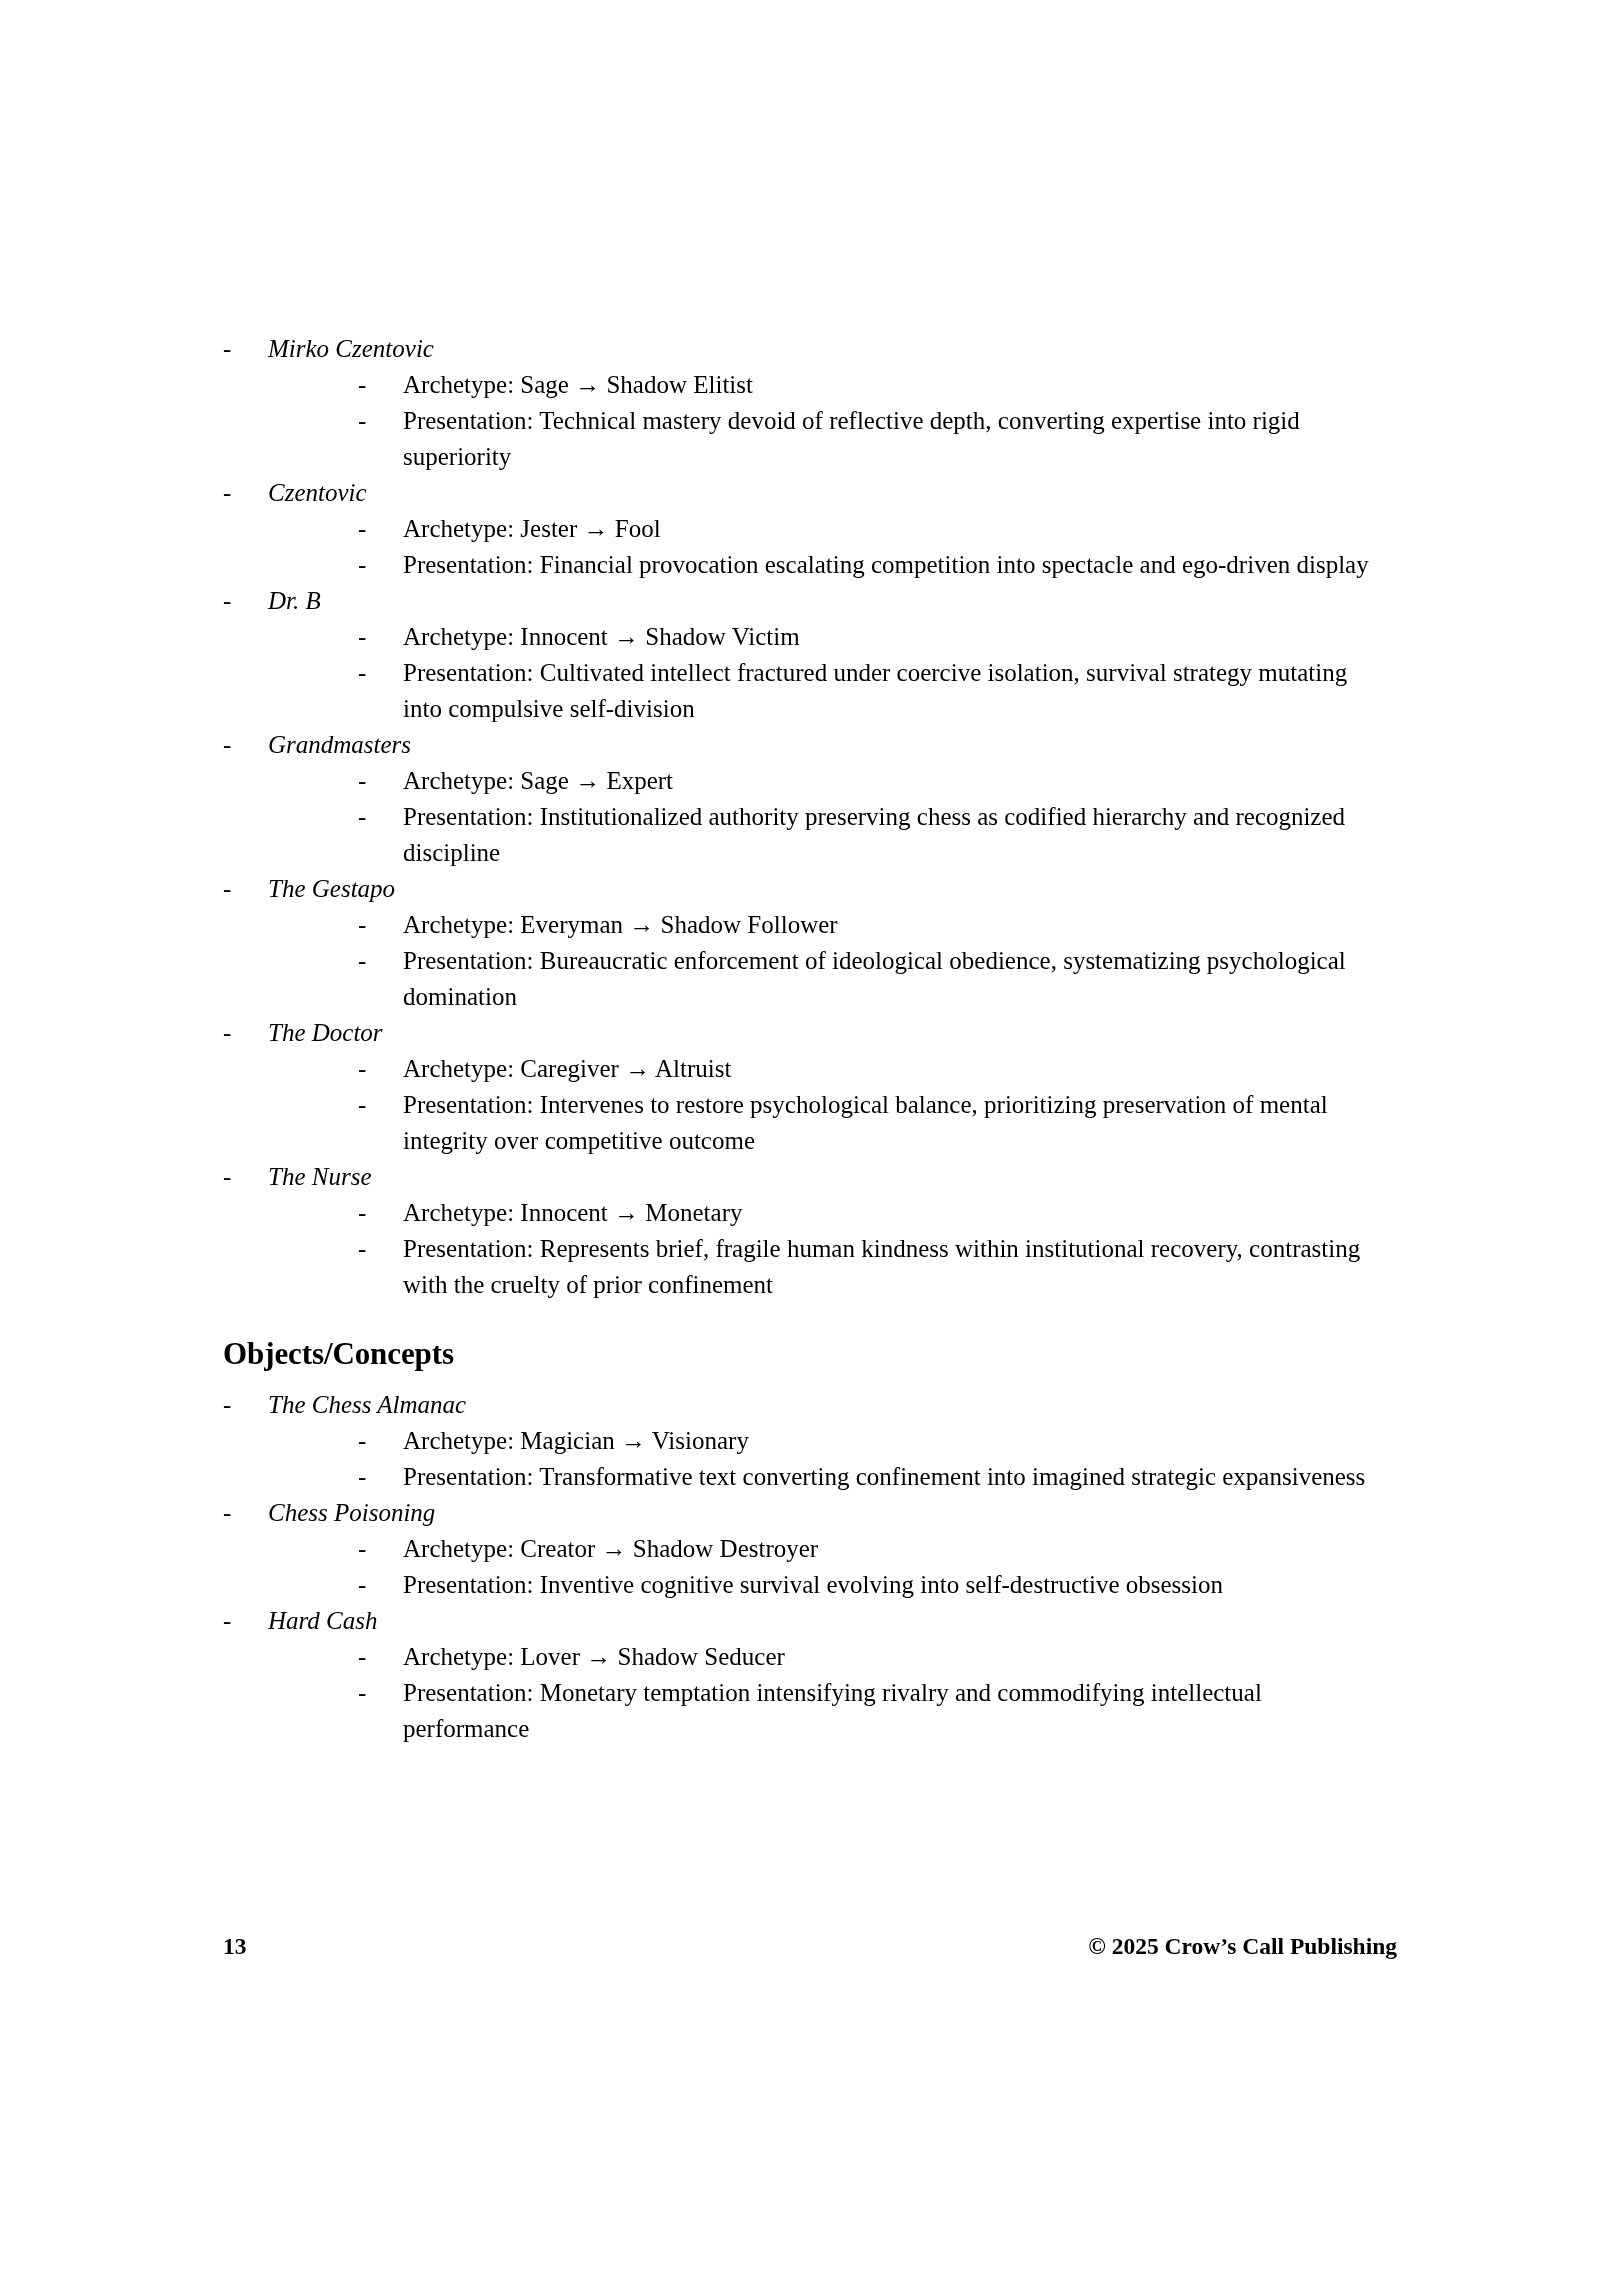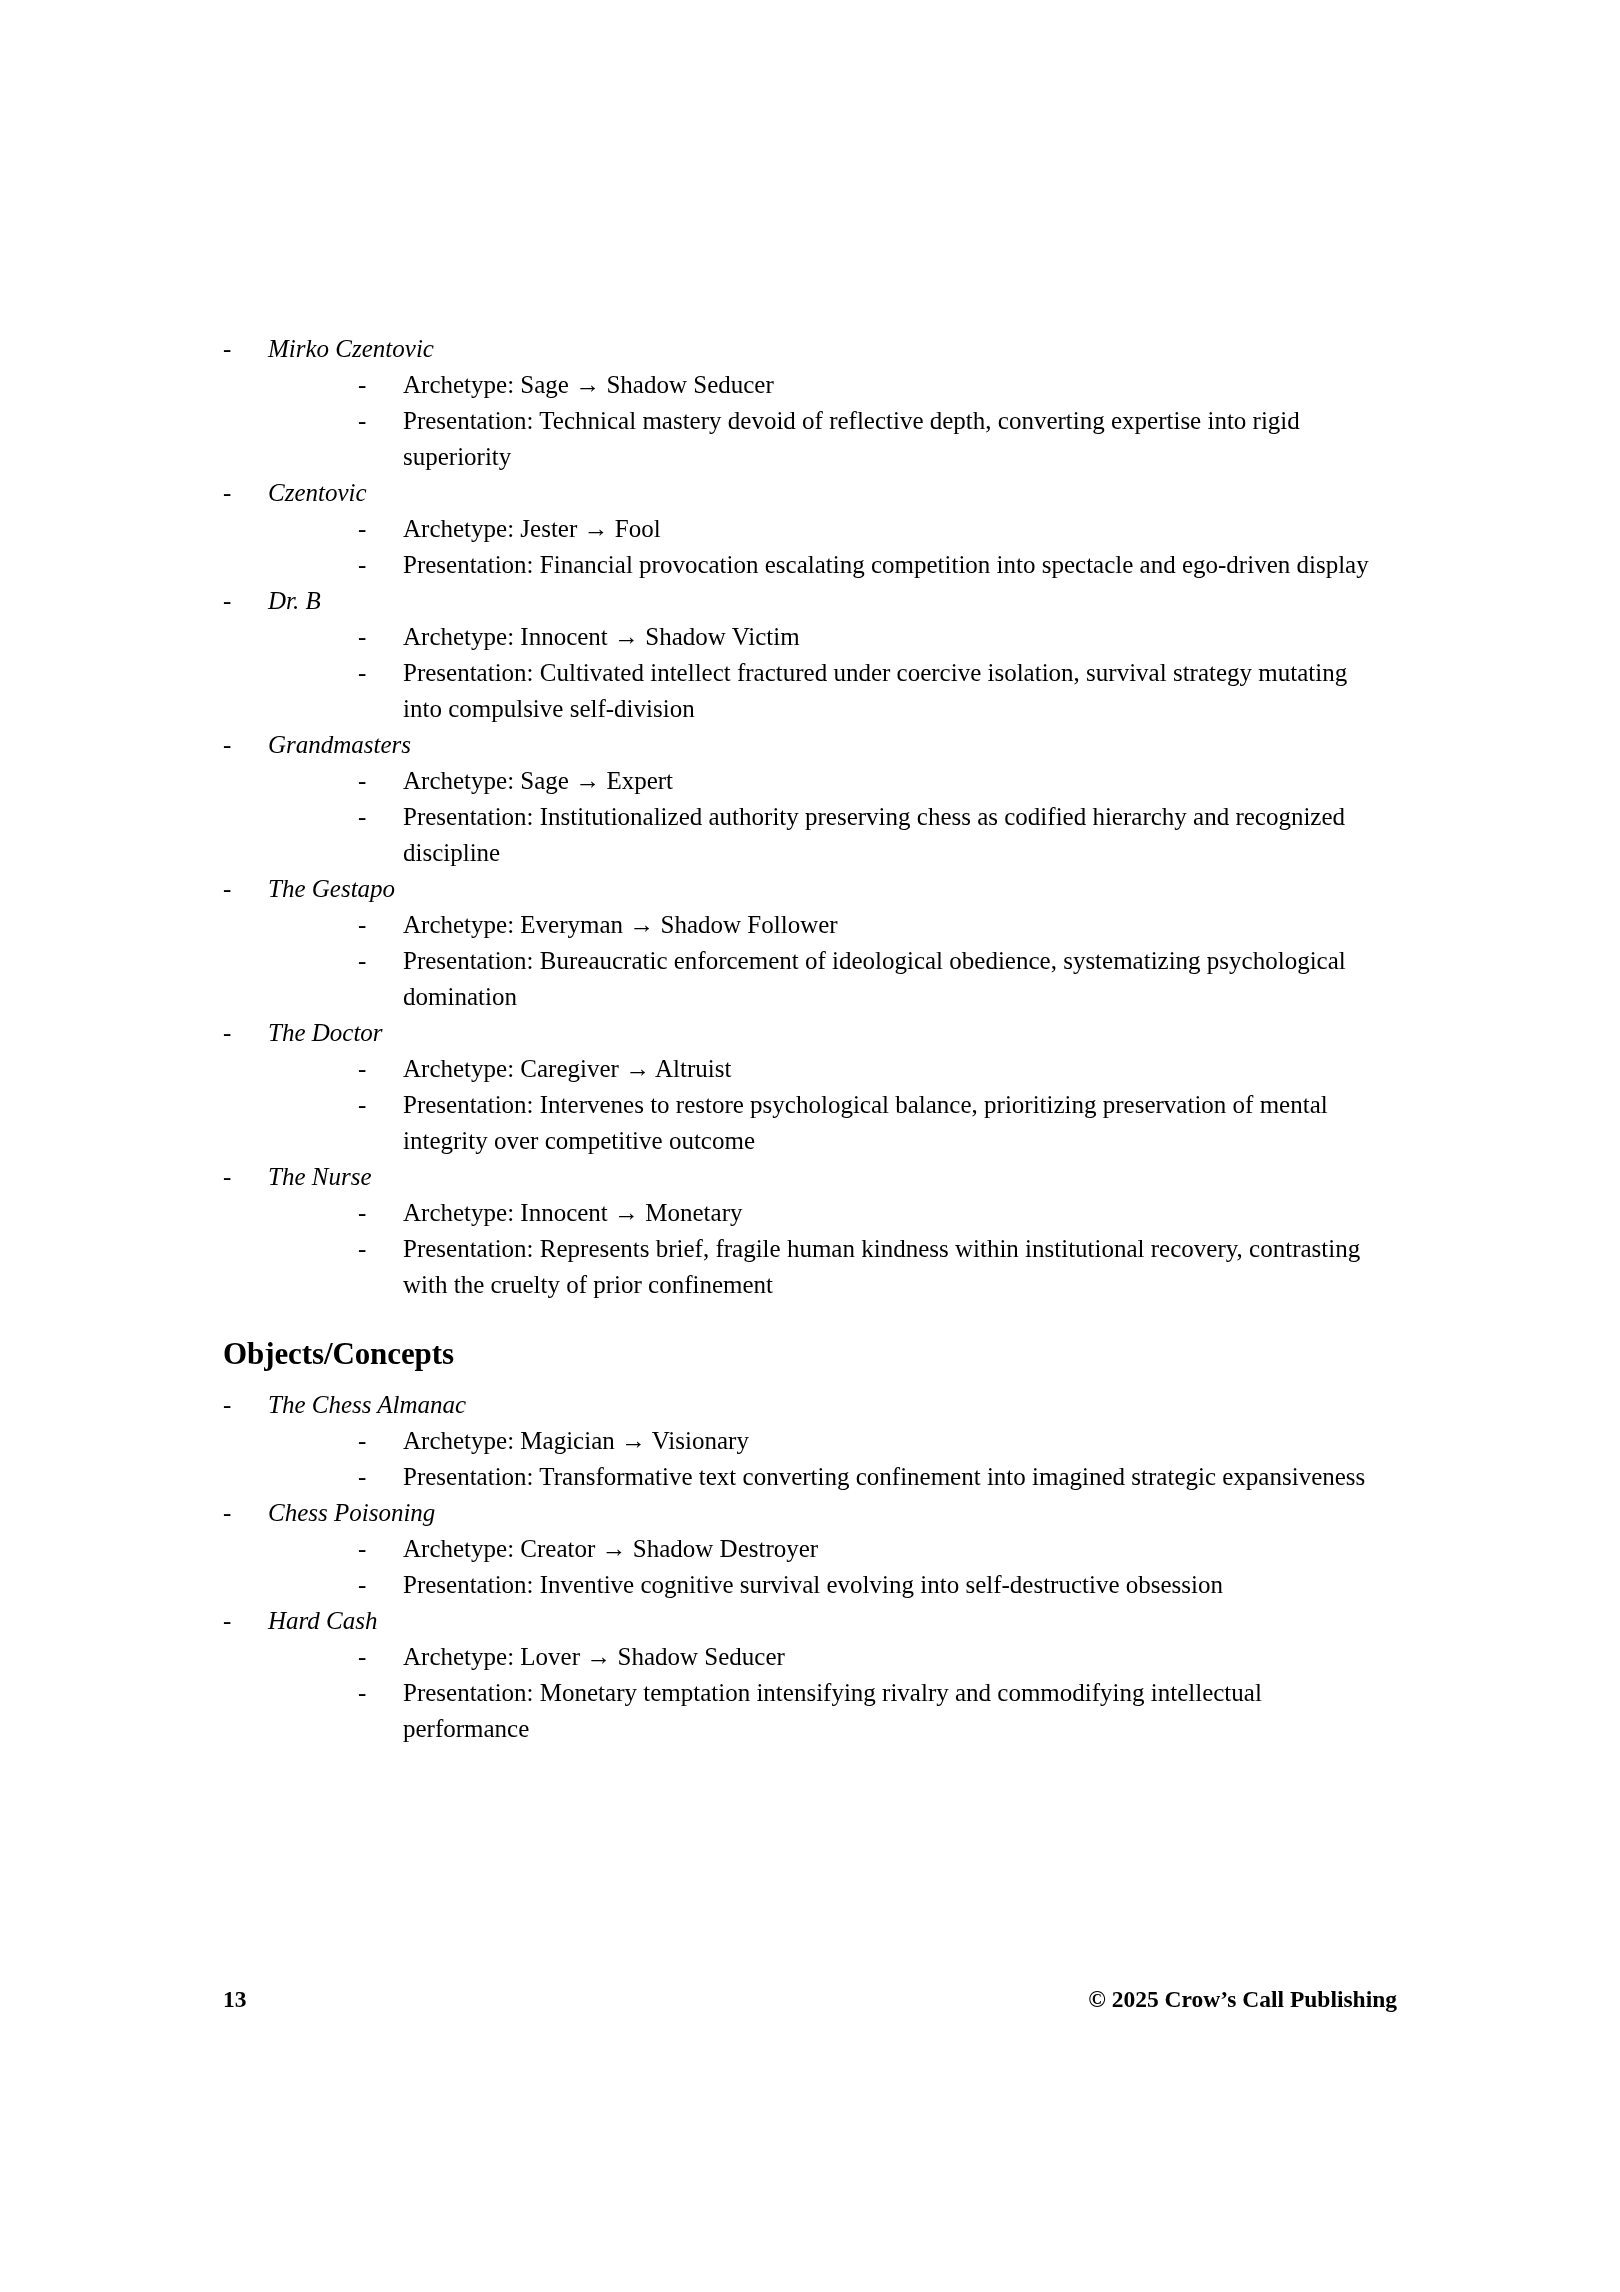--- a/index.html
+++ b/index.html
@@ -90,21 +90,21 @@
   }
   .label-ul {
     text-underline-offset: 2px;
   }
 
   
   .footer {
     position: absolute;
     left: 223px;
     right: 223px;
-    top: 1986px;
+    top: 1933px;
     height: 33px;
     display: flex;
     align-items: baseline;
     justify-content: space-between;
     font-size: 23.5px;
     font-weight: bold;
   }
   .footer-page { font-weight: bold; }
   .footer-copy { font-weight: bold; letter-spacing: 0px; }
 </style>
@@ -115,21 +115,21 @@
 
   <div class="content">
 
     <ul class="lvl1" id="characters-list">
         <li class="entry">
           <span class="dash">-</span>
           <div class="entry-title">Mirko Czentovic</div>
           <ul class="lvl2">
             <li class="sub">
               <span class="dash">-</span>
-              <div class="sub-text"><span class="label-ul">Archetype</span><span>: </span><span>Sage → Shadow Seducer</span></div>
+              <div class="sub-text"><span class="label-ul">Archetype</span><span>: </span><span>Sage → Shadow Elitist</span></div>
             </li>
             <li class="sub">
               <span class="dash">-</span>
               <div class="sub-text"><span class="label-ul">Presentation</span><span>: </span><span>Technical mastery devoid of reflective depth, converting expertise into rigid superiority</span></div>
             </li>
           </ul>
         </li>
         <li class="entry">
           <span class="dash">-</span>
           <div class="entry-title">Czentovic</div>

